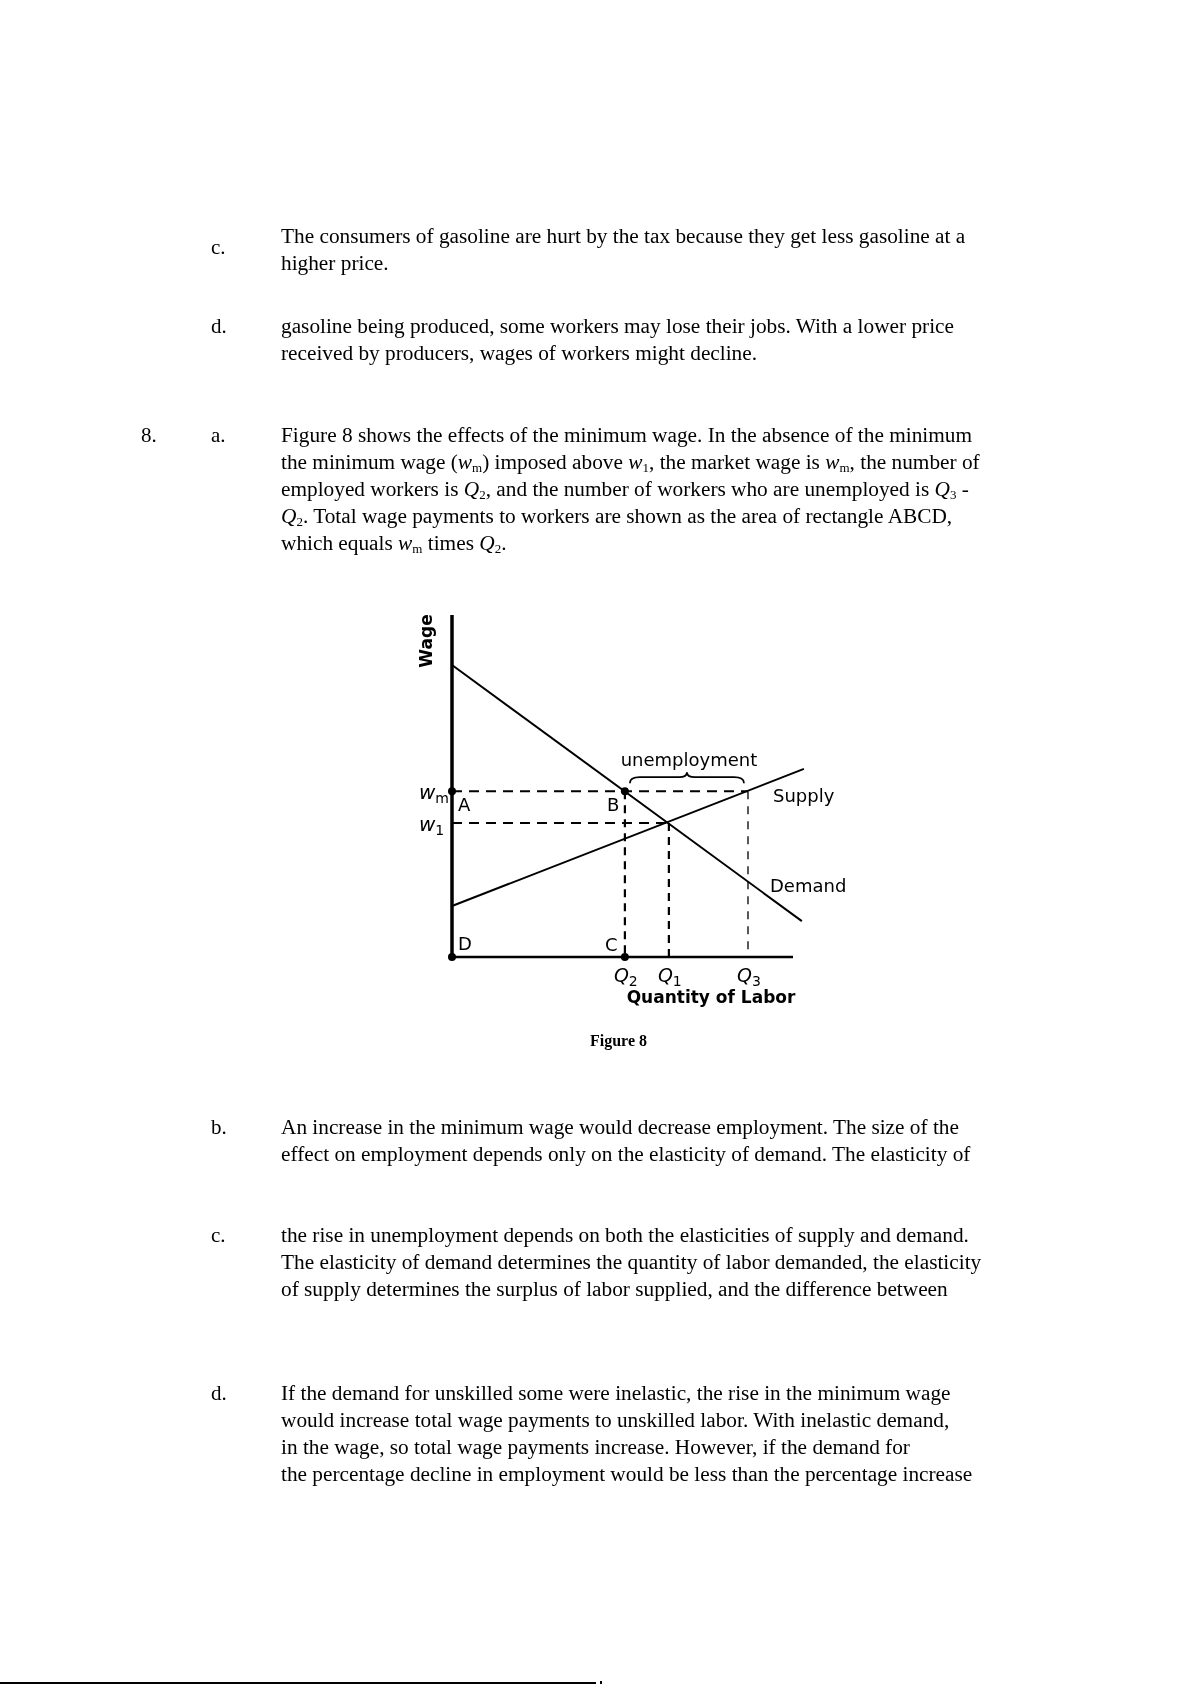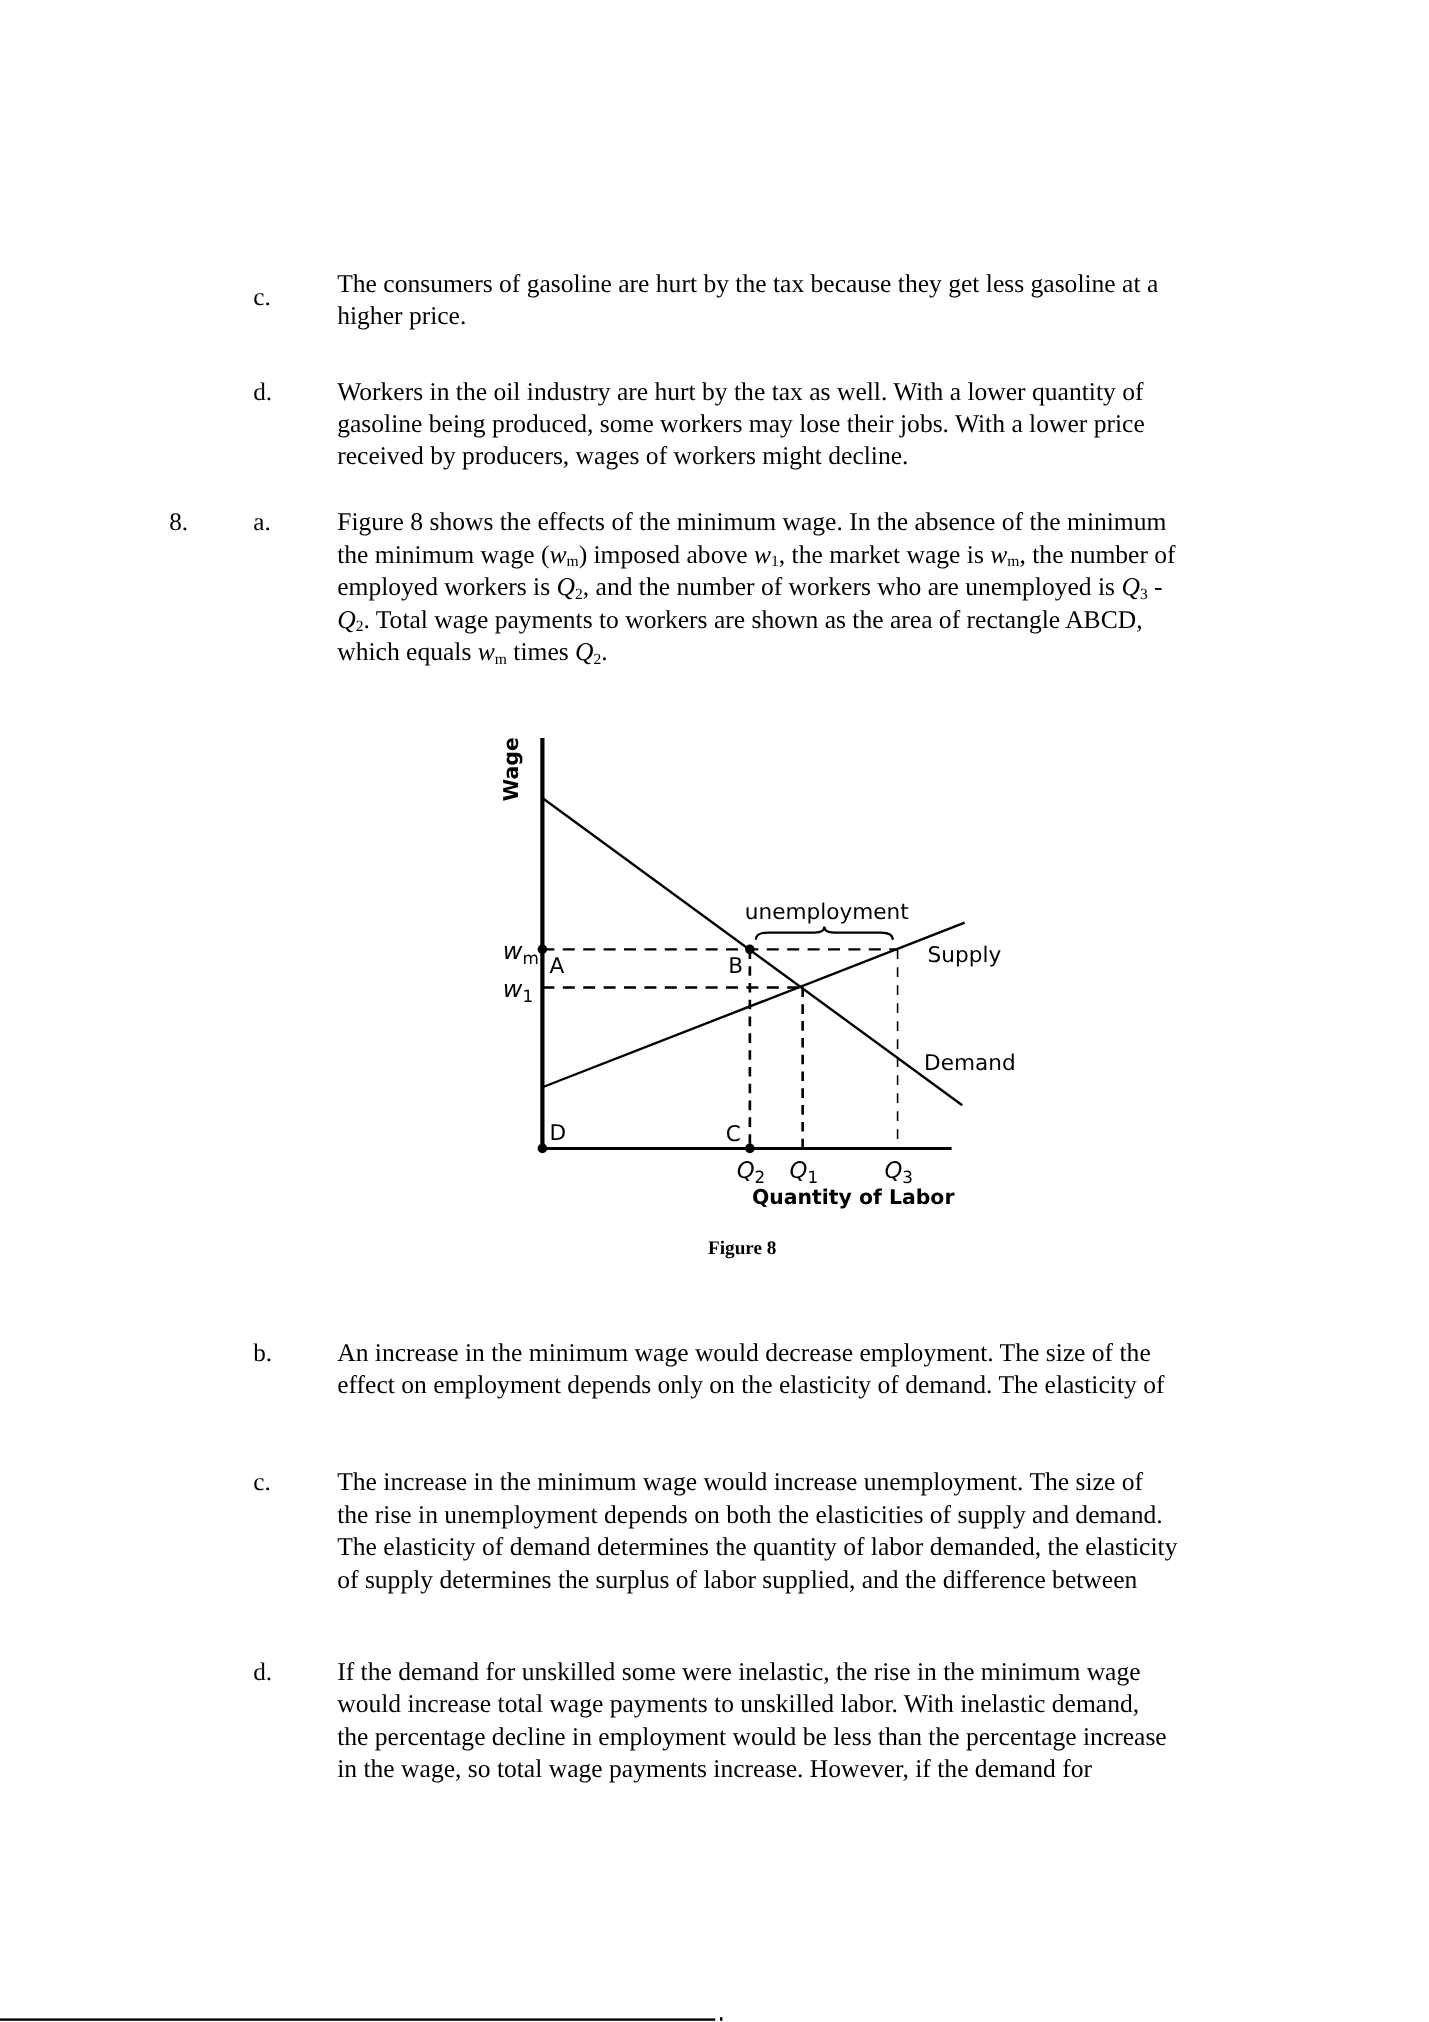--- a/index.html
+++ b/index.html
@@ -20,51 +20,49 @@
 <body>
 
 <div id="doc">
     <div class="lbl" style="top: 234px;">c.</div>
     <div class="txt" style="top: 223px;">
       <p>The consumers of gasoline are hurt by the tax because they get less gasoline at a</p>
       <p>higher price.</p>
     </div>
     <div class="lbl" style="top: 313px;">d.</div>
     <div class="txt" style="top: 313px;">
-      <p>Workers in the oil industry are hurt by the tax as well.  With a lower quantity of</p>
       <p>gasoline being produced, some workers may lose their jobs.  With a lower price</p>
       <p>received by producers, wages of workers might decline.</p>
     </div>
     <div class="num" style="top: 422px;">8.</div>
     <div class="lbl" style="top: 422px;">a.</div>
     <div class="txt" style="top: 422px;">
       <p>Figure 8 shows the effects of the minimum wage.  In the absence of the minimum</p>
       <p>the minimum wage (<i>w</i><sub>m</sub>) imposed above <i>w</i><sub>1</sub>, the market wage is <i>w</i><sub>m</sub>, the number of</p>
       <p>employed workers is <i>Q</i><sub>2</sub>, and the number of workers who are unemployed is <i>Q</i><sub>3</sub> -</p>
       <p><i>Q</i><sub>2</sub>.  Total wage payments to workers are shown as the area of rectangle ABCD,</p>
       <p>which equals <i>w</i><sub>m</sub> times <i>Q</i><sub>2</sub>.</p>
     </div>
     <div class="lbl" style="top: 1114px;">b.</div>
     <div class="txt" style="top: 1114px;">
       <p>An increase in the minimum wage would decrease employment.  The size of the</p>
       <p>effect on employment depends only on the elasticity of demand.  The elasticity of</p>
     </div>
     <div class="lbl" style="top: 1222px;">c.</div>
     <div class="txt" style="top: 1222px;">
-      <p>The increase in the minimum wage would increase unemployment.  The size of</p>
       <p>the rise in unemployment depends on both the elasticities of supply and demand.</p>
       <p>The elasticity of demand determines the quantity of labor demanded, the elasticity</p>
       <p>of supply determines the surplus of labor supplied, and the difference between</p>
     </div>
     <div class="lbl" style="top: 1380px;">d.</div>
     <div class="txt" style="top: 1380px;">
       <p>If the demand for unskilled some were inelastic, the rise in the minimum wage</p>
       <p>would increase total wage payments to unskilled labor.  With inelastic demand,</p>
+      <p>in the wage, so total wage payments increase.  However, if the demand for</p>
       <p>the percentage decline in employment would be less than the percentage increase</p>
-      <p>in the wage, so total wage payments increase.  However, if the demand for</p>
     </div>
   </div>
 
 <svg id="figure" width="1191" height="1100" xmlns="http://www.w3.org/2000/svg">
     <line x1="452" y1="615" x2="452" y2="957" stroke="#000" stroke-width="3.5"></line>
     <line x1="452" y1="957" x2="793" y2="957" stroke="#000" stroke-width="2.5"></line>
     <text x="0" y="0" font-family="&quot;DejaVu Sans&quot;, &quot;Liberation Sans&quot;, sans-serif" font-size="17" font-weight="bold" text-anchor="middle" transform="translate(432,641) rotate(-90)">Wage</text>
     <text x="711" y="1003" font-family="&quot;DejaVu Sans&quot;, &quot;Liberation Sans&quot;, sans-serif" font-size="17" font-weight="bold" text-anchor="middle">Quantity of Labor</text>
     <line x1="452" y1="791.13" x2="747.988" y2="791.13" stroke="#000" stroke-width="2" stroke-dasharray="10,7"></line>
     <line x1="452" y1="822.936" x2="668.876" y2="822.936" stroke="#000" stroke-width="2" stroke-dasharray="10,7"></line>

